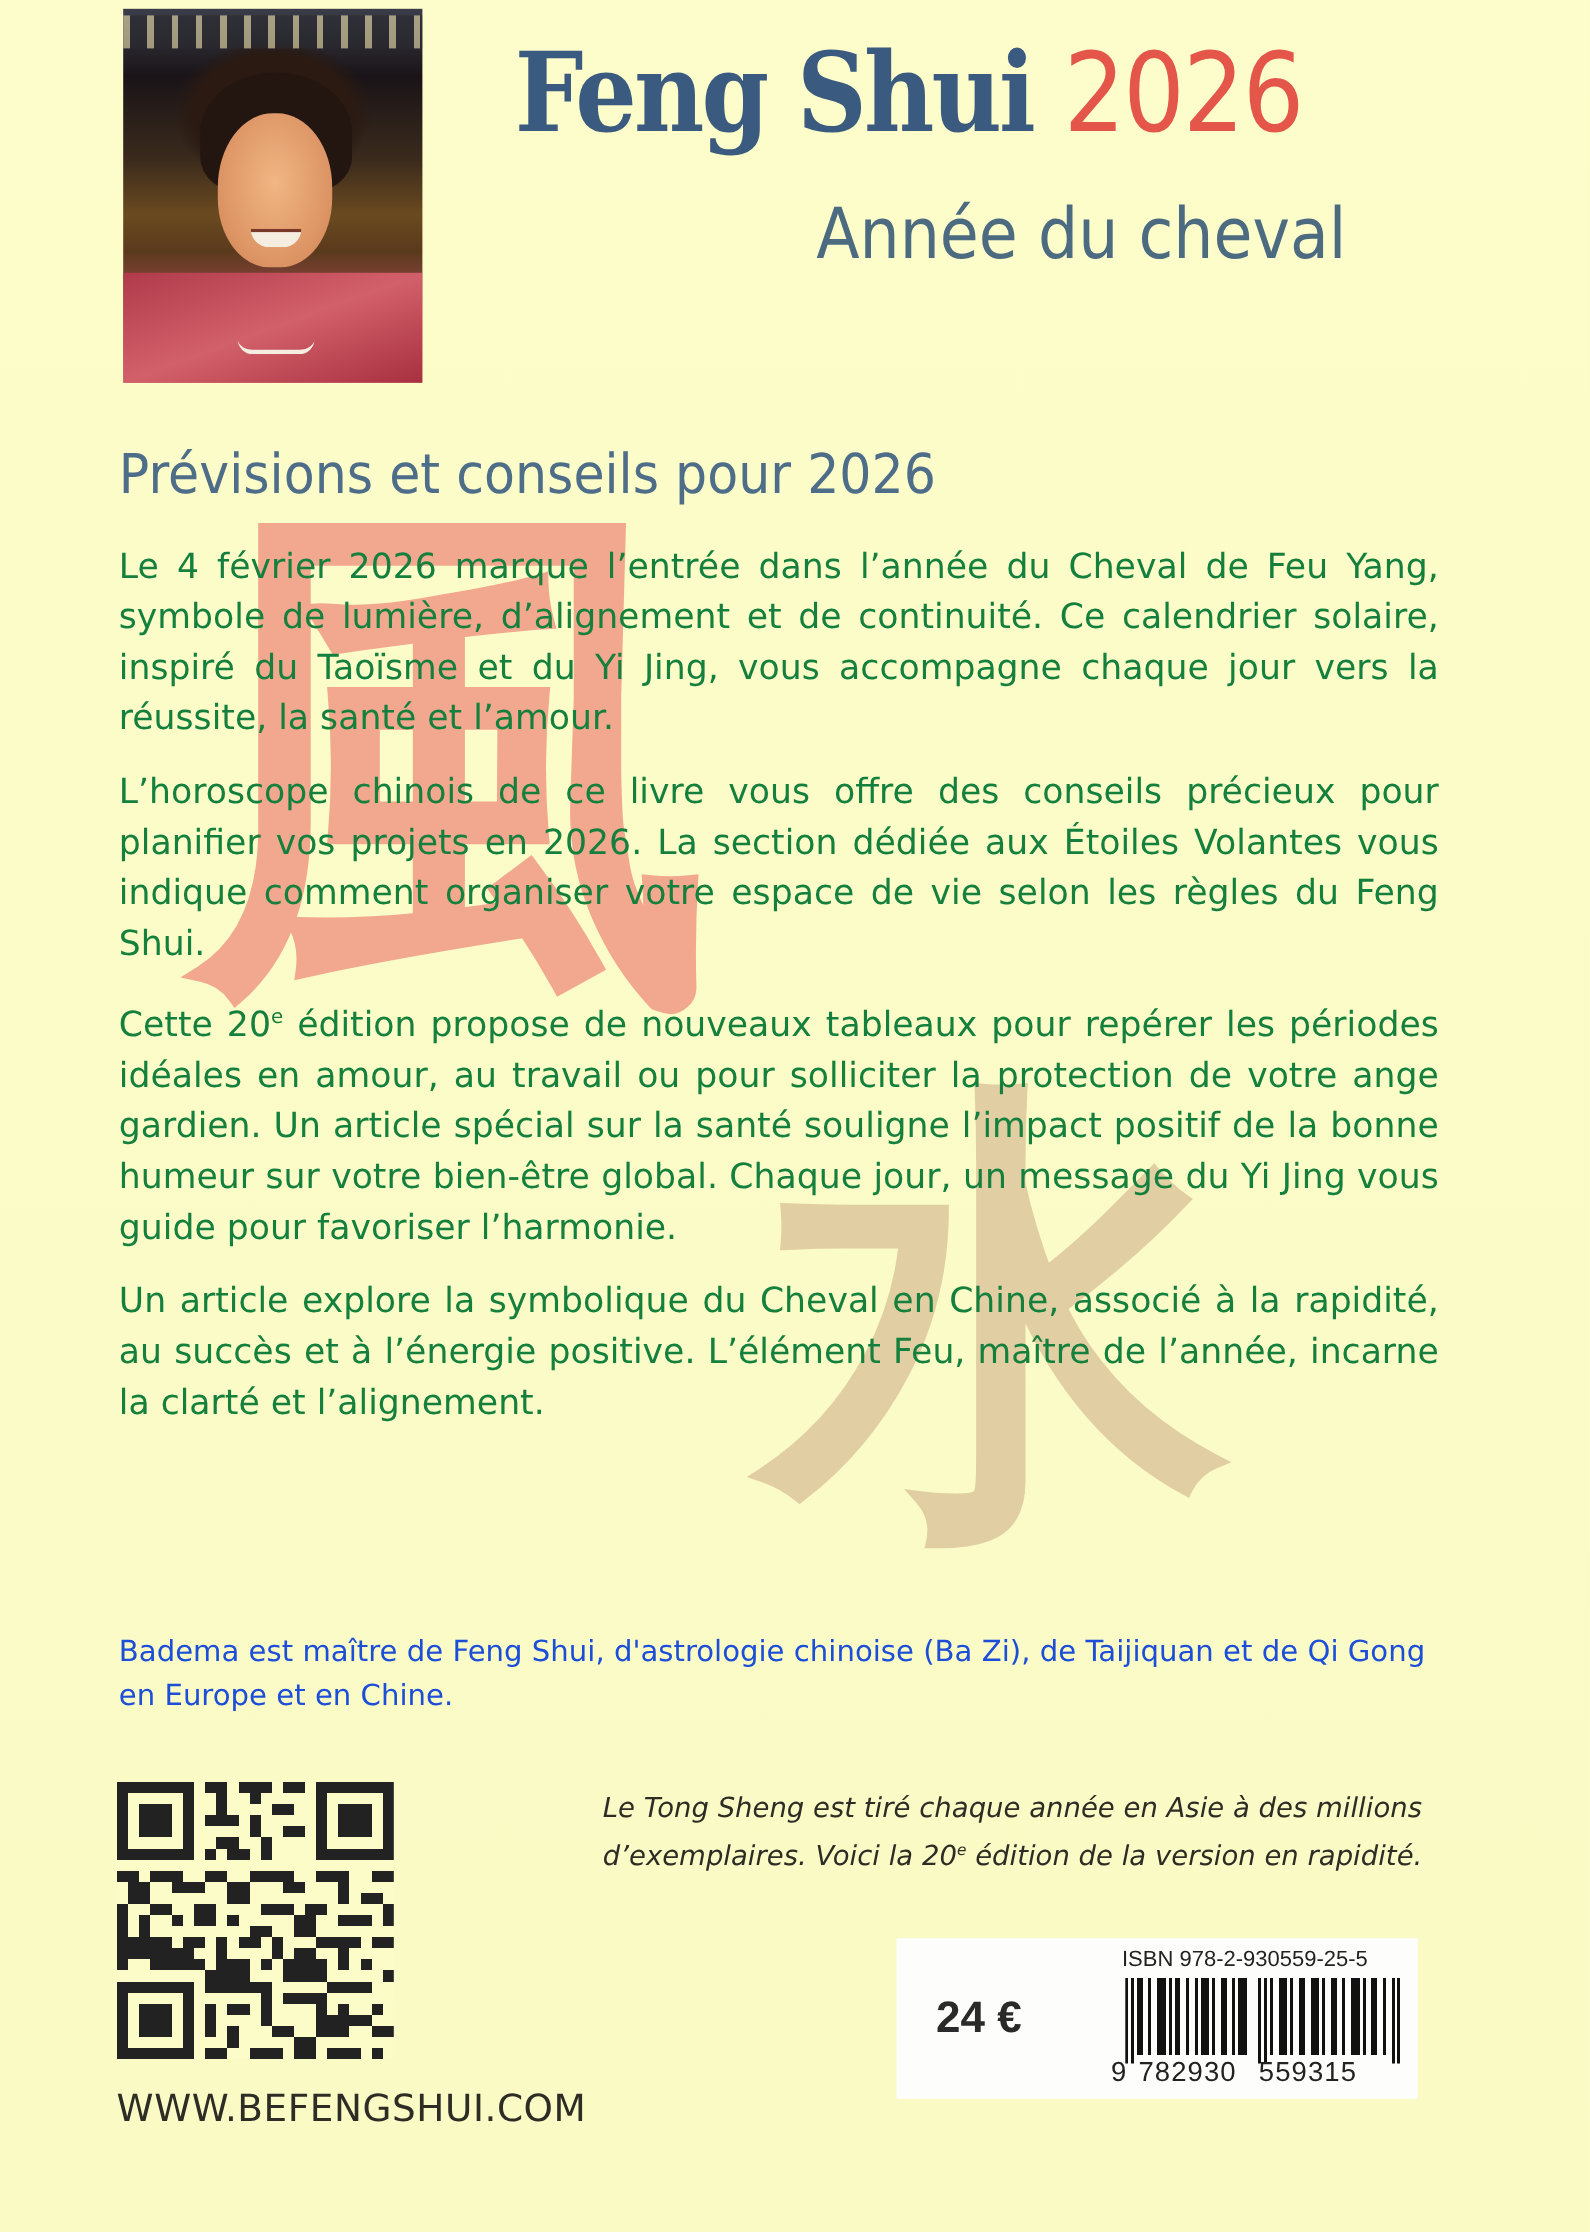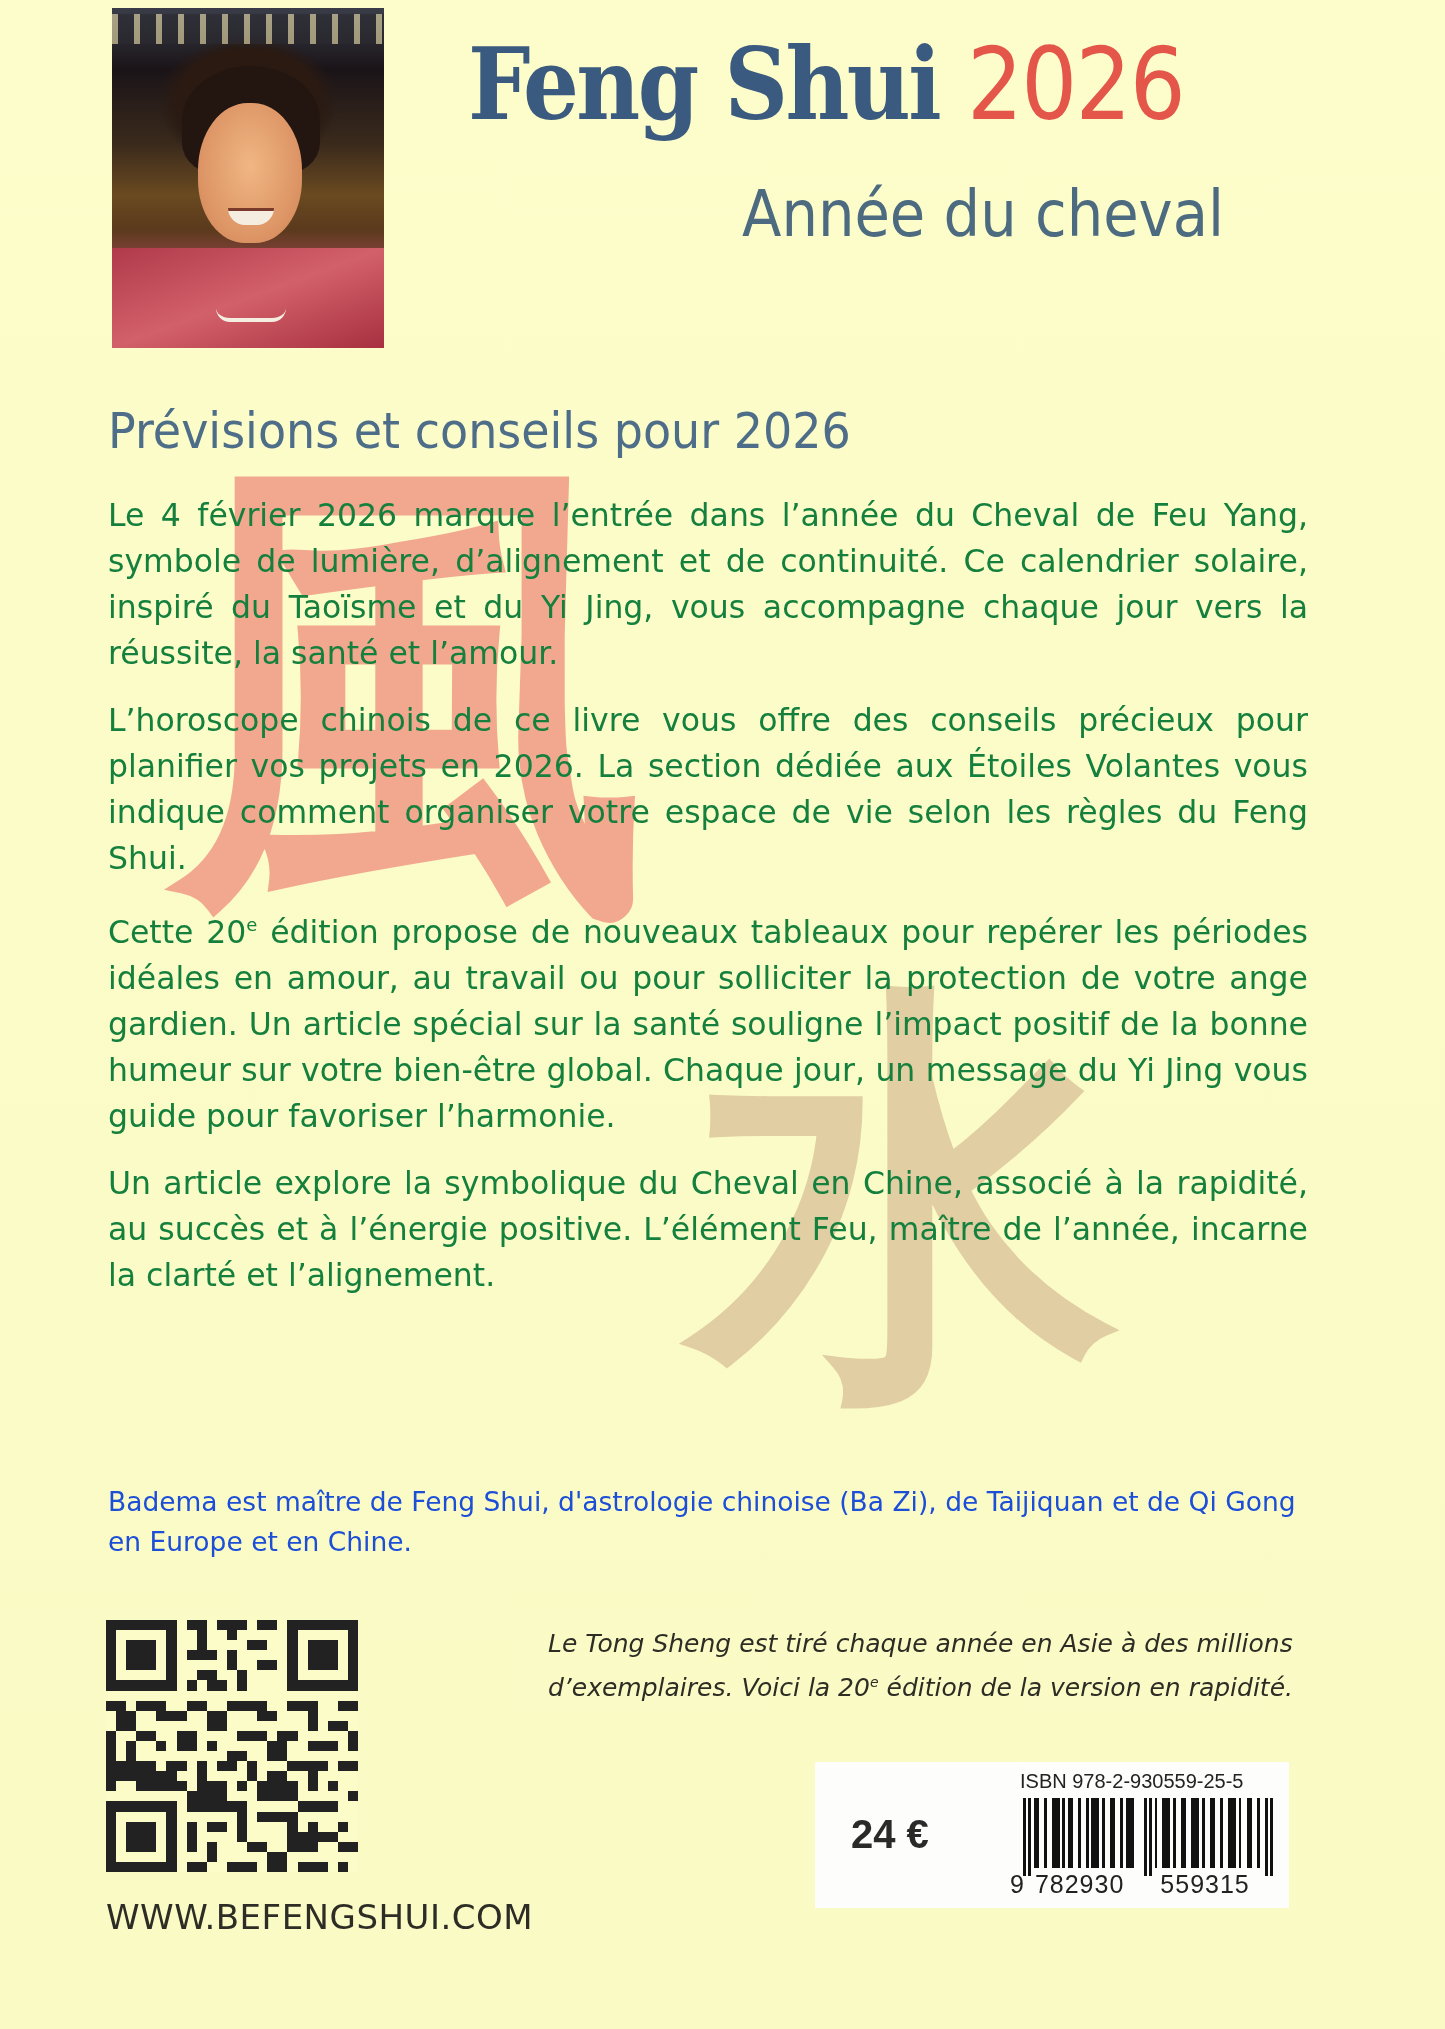--- a/index.html
+++ b/index.html
@@ -52,21 +52,21 @@
 
     .note { position: absolute; left: 548px; top: 1624px; width: 800px; font-style: italic; font-size: 25px; line-height: 39px; color: #2e2d25; }
     .note sup { font-size: 14px; }
 
     .price-box { position: absolute; left: 815px; top: 1762px; width: 474px; height: 146px; background: #fdfdfb; }
     .price { position: absolute; left: 36px; top: 50px; font-family: "Liberation Sans", sans-serif; font-weight: bold; font-size: 40px; color: #2a2a2a; }
     .isbn { position: absolute; left: 205px; top: 8px; font-family: "Liberation Sans", sans-serif; font-size: 20px; color: #222; white-space: nowrap; }
     .barcode { position: absolute; left: 208px; top: 36px; width: 250px; height: 78px; }
     .ean { position: absolute; left: 195px; top: 108px; font-family: "Liberation Sans", sans-serif; font-size: 25px; color: #222; white-space: nowrap; letter-spacing: 1px; }
     .ean .g1 { margin-left: 10px; }
-    .ean .g2 { margin-left: 36px; }
+    .ean .g2 { margin-left: 20px; }
   </style>
 </head>
 <body>
 
 <div class="page"></div>
 
 <div class="wm wm-feng">風</div>
 <div class="wm wm-shui">水</div>
 
 <div class="photo">

